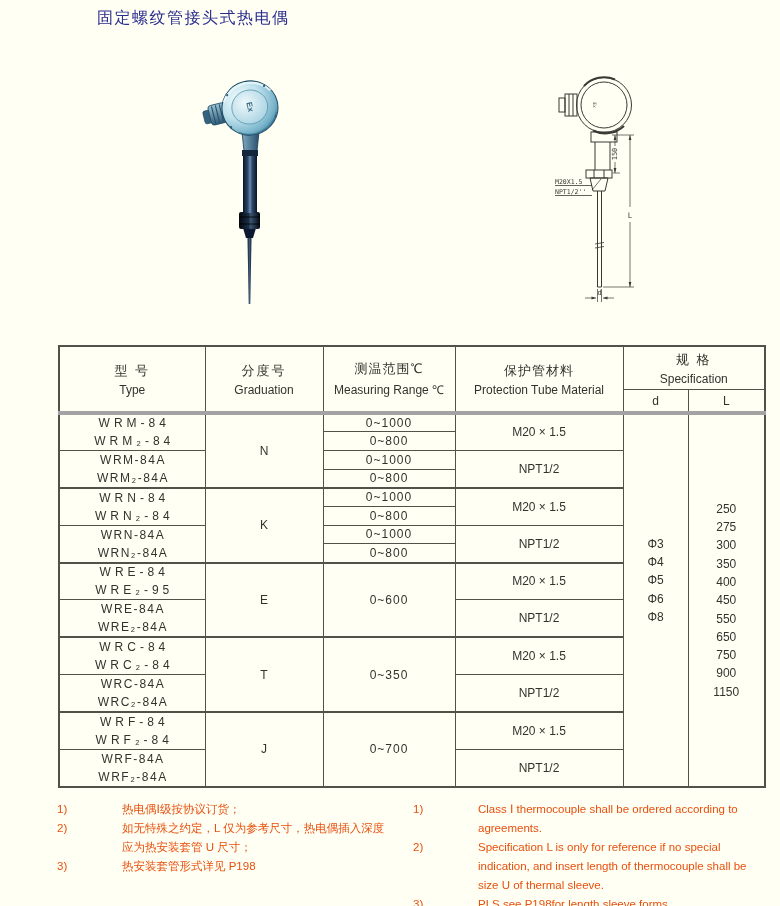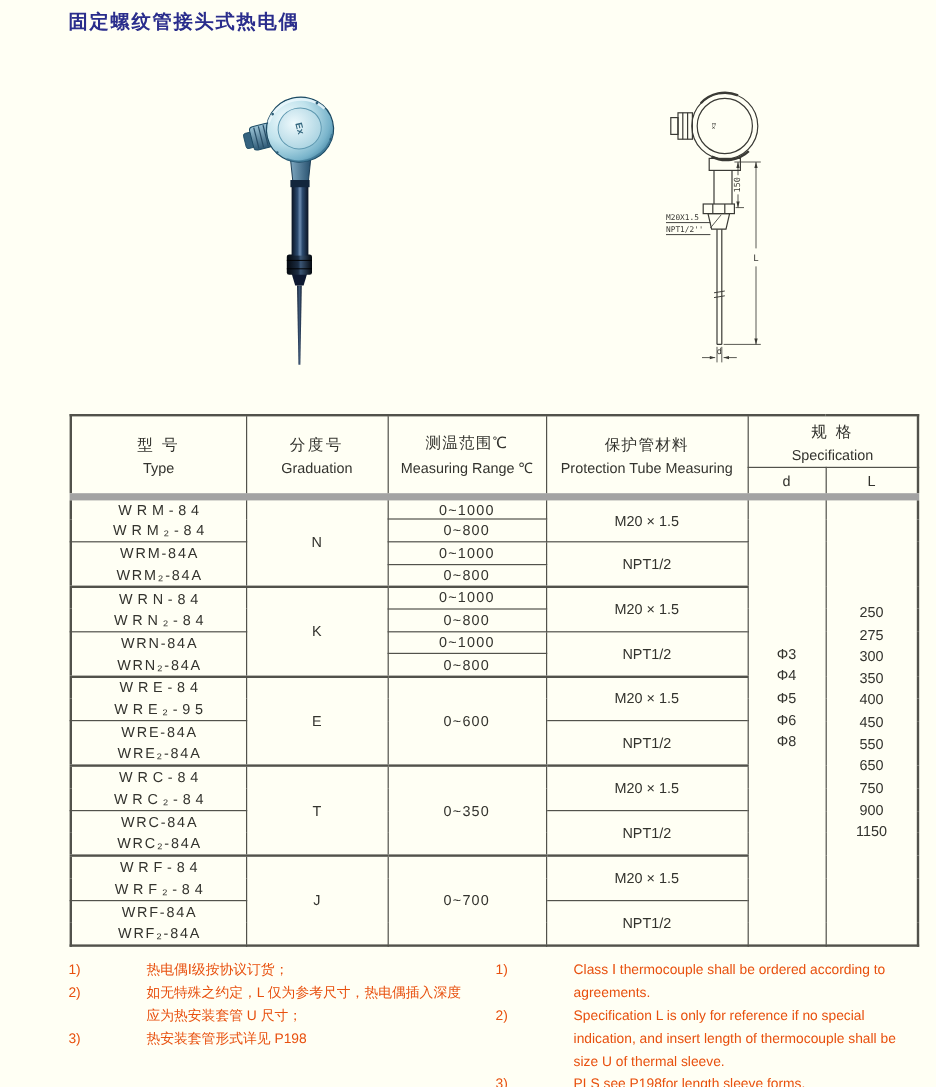--- a/index.html
+++ b/index.html
@@ -4,39 +4,39 @@
 <style>
   html,body { margin:0; padding:0; }
   .page {
     position:relative; width:780px; height:906px;
     background:#fffff4; overflow:hidden;
     font-family:"Liberation Sans", sans-serif;
     color:#33332e;
   }
   
   .titles { position:absolute; left:57px; top:8px; color:#2a2d8c; }
-  .title-cn { font-size:16px; font-weight:bold; letter-spacing:1.5px; }
+  .title-cn { font-size:16px; font-weight:normal; letter-spacing:1.5px;margin-left:40px; }
   .title-en { font-size:15px; font-weight:bold; margin-top:3px; letter-spacing:0.2px; }
 
   
   .photo-svg { position:absolute; left:193px; top:66px; }
   .draw-svg  { position:absolute; left:535px; top:62px; }
   .draw-svg text { font-family:"DejaVu Sans Mono", monospace; fill:#3a3a35; }
 
   
   table.spec {
     position:absolute; left:58px; top:345px; width:706px;
     border-collapse:collapse; table-layout:fixed;
     border:2px solid #52524b;
   }
   .spec th, .spec td {
     border-left:1px solid #52524b; border-right:1px solid #52524b;
     padding:0; text-align:center; vertical-align:middle; font-weight:normal;
   }
-  .spec thead { border-bottom:6px solid #a3a3a3; }
+  .spec thead { border-bottom:4px solid #a3a3a3; }
   .spec thead tr.h1 th { height:42px; }
   .spec thead tr.h2 th { height:21px; font-size:12px; border-top:1px solid #52524b; }
   .spec .cn { font-size:13px; letter-spacing:2px; }
   .spec .en { font-size:12px; margin-top:3px; letter-spacing:0; }
   .spec tbody tr { height:18.7px; }
   .spec tbody td { font-size:12px; }
   .spec tbody tr:first-child td { border-top:2px solid #52524b; }
   td.t.w { letter-spacing:4px; padding-left:4px; }
   td.t.n { letter-spacing:1.5px; padding-left:1.5px; }
   td.r { letter-spacing:1px;margin-top:14px; }
@@ -221,21 +221,21 @@
         <th rowspan="2">
           <div class="cn">分度号</div>
           <div class="en">Graduation</div>
         </th>
         <th rowspan="2">
           <div class="cn" style="letter-spacing:1px">测温范围℃</div>
           <div class="en">Measuring Range ℃</div>
         </th>
         <th rowspan="2">
           <div class="cn" style="letter-spacing:1px">保护管材料</div>
-          <div class="en">Protection Tube Measuring</div>
+          <div class="en">Protection Tube Material</div>
         </th>
         <th colspan="2">
           <div class="cn">规  格</div>
           <div class="en">Specification</div>
         </th>
       </tr>
       <tr class="h2">
         <th>d</th>
         <th>L</th>
       </tr>

